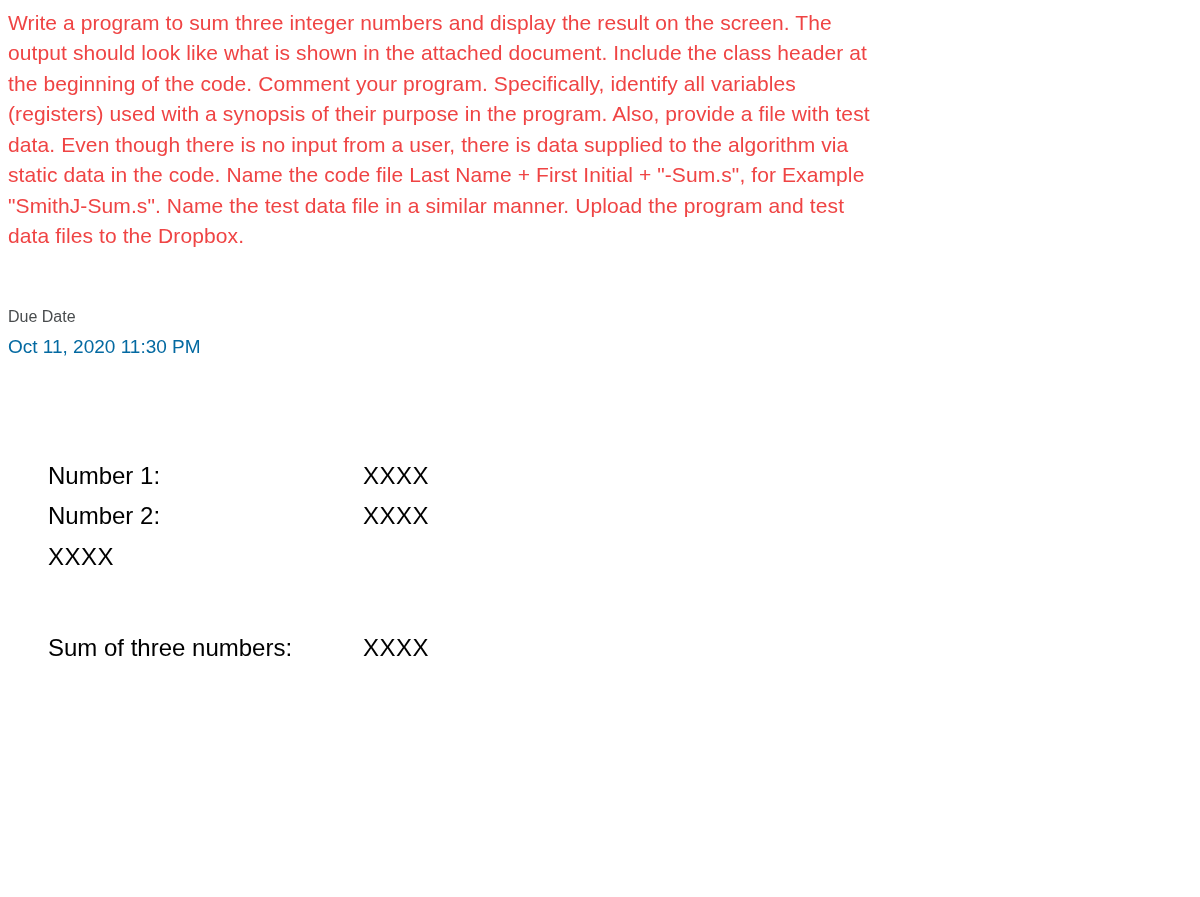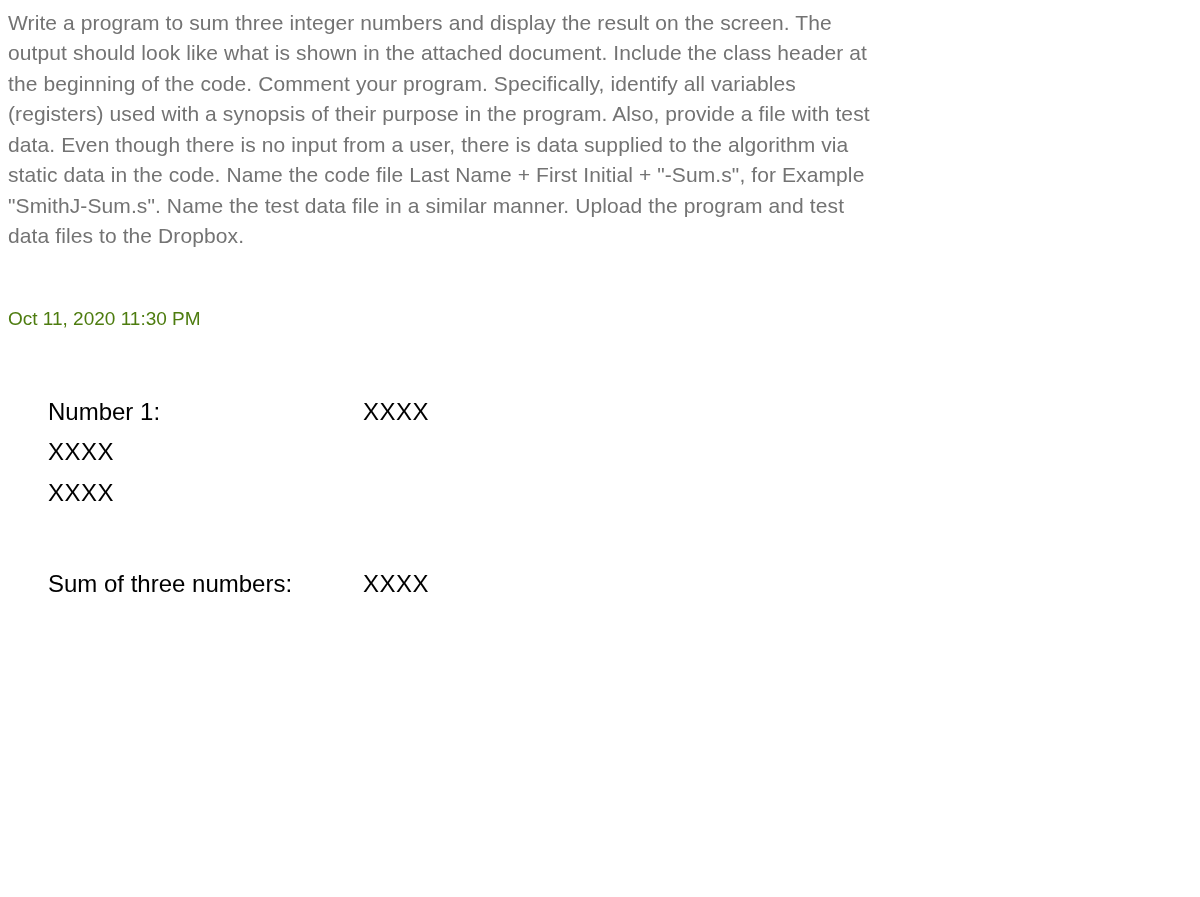--- a/index.html
+++ b/index.html
@@ -10,38 +10,38 @@
     background: #ffffff;
     font-family: "Segoe UI", "Helvetica Neue", Arial, sans-serif;
     color: #3a3a3a;
   }
   .container {
     padding: 8px 8px 0 8px;
   }
   .instructions {
     font-size: 21px;
     line-height: 1.45;
-    color: #737373;
+    color: #ef4444;
     letter-spacing: 0.1px;
     max-width: 880px;
   }
   .due-section {
     margin-top: 56px;
   }
   .due-label {
     font-size: 16px;
     color: #494c4e;
   }
   .due-value {
     margin-top: 10px;
     font-size: 19px;
-    color: #4d7c0f;
+    color: #0369a1;
   }
   .output-sample {
-    margin-top: 62px;
+    margin-top: 98px;
     padding-left: 40px;
     font-family: Arial, "Helvetica Neue", Helvetica, sans-serif;
     color: #000000;
   }
   .output-row {
     display: flex;
     font-size: 24px;
     line-height: 1.7;
   }
   .output-label {
@@ -56,29 +56,31 @@
   }
 </style>
 </head>
 <body>
 
 <div class="container">
 
   <div class="instructions">Write a program to sum three integer numbers and display the result on the screen. The output should look like what is shown in the attached document. Include the class header at the beginning of the code. Comment your program.  Specifically, identify all variables (registers) used with a synopsis of their purpose in the program.  Also, provide a file with test data.  Even though there is no input from a user, there is data supplied to the algorithm via static data in the code.  Name the code file Last Name + First Initial + "-Sum.s", for Example "SmithJ-Sum.s".  Name the test data file in a similar manner.  Upload the program and test data files to the Dropbox.</div>
 
   <div class="due-section">
+    <div class="due-label">Due Date</div>
     <div class="due-value">Oct 11, 2020 11:30 PM</div>
   </div>
 
   <div class="output-sample">
     <div class="output-row">
       <div class="output-label">Number 1:</div>
       <div class="output-value">XXXX</div>
     </div>
     <div class="output-row">
+      <div class="output-label">Number 2:</div>
       <div class="output-value">XXXX</div>
     </div>
     <div class="output-row">
       <div class="output-value">XXXX</div>
     </div>
 
     <div class="output-gap"></div>
 
     <div class="output-row">
       <div class="output-label">Sum of three numbers:</div>

